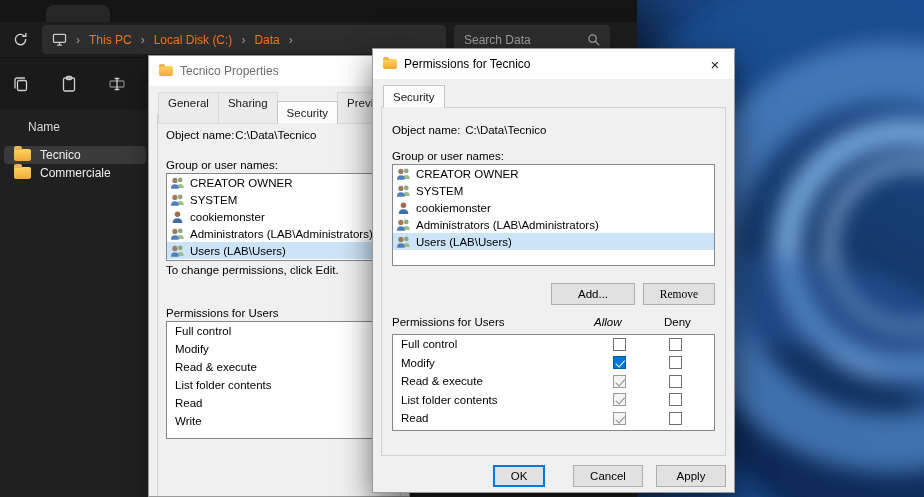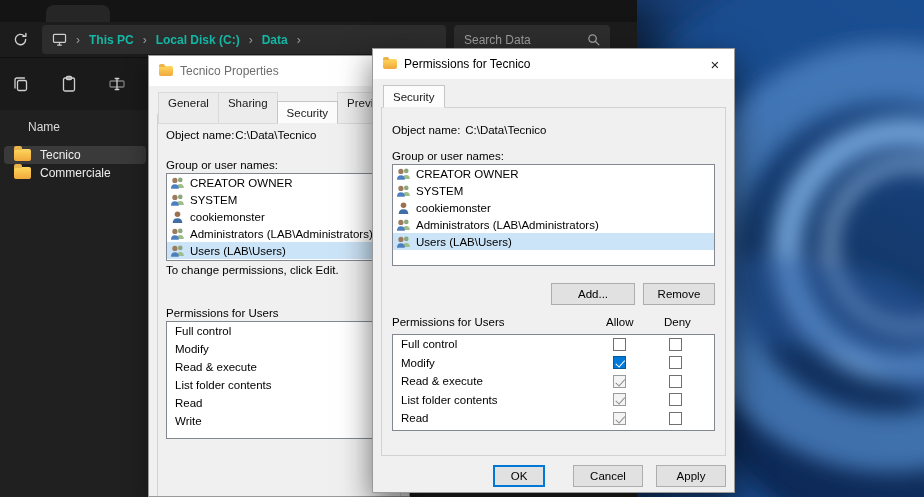--- a/index.html
+++ b/index.html
@@ -19,21 +19,21 @@
   .ex-top { position:absolute; left:0; top:0; right:0; height:22px; background:#141414; }
   .tab-hint { position:absolute; left:46px; top:5px; width:64px; height:17px;
     background:#262626; border-radius:8px 8px 0 0; }
   .ex-addr { position:absolute; left:0; top:22px; right:0; height:36px; background:#1c1c1c;
     display:flex; align-items:center; border-bottom:1px solid #101010; }
   .icon-btn { display:flex; align-items:center; justify-content:center; }
   .refresh-btn { width:28px; height:28px; margin-left:6px; }
   .crumb-box { height:29px; margin-left:8px; width:404px; background:#2d2d2d; border-radius:4px;
     display:flex; align-items:center; padding:0 10px; gap:9px; font-size:12px; color:#ececec; }
   .chev { color:#9d9d9d; font-size:12px; }
-  .crumb { color:#14b8a6; white-space:nowrap;font-weight:bold; }
+  .crumb { color:#f97316; white-space:nowrap; }
   .search-box { height:29px; margin-left:8px; width:156px; background:#2d2d2d; border-radius:4px;
     display:flex; align-items:center; justify-content:space-between; padding:0 10px;
     font-size:12px; color:#9f9f9f; }
   .ex-cmd { position:absolute; left:0; top:58px; right:0; height:52px; background:#1a1a1a;
     display:flex; align-items:center; gap:14px; padding-left:4px; }
   .cmd-btn { width:34px; height:34px; border-radius:4px; }
   .ex-list { position:absolute; left:0; top:110px; right:0; bottom:0; background:#202020; }
   .list-header { color:#d9d9d9; font-size:12px; padding:10px 0 12px 28px; }
   .file-row { display:flex; align-items:center; gap:9px; height:18px; margin:0 4px; padding-left:10px;
     border-radius:4px; color:#ededed; font-size:12px; width:142px; }
@@ -79,21 +79,21 @@
 
   .plain-row { height:18px; line-height:18px; padding-left:8px; white-space:nowrap; }
 
   .hint { position:absolute; left:8px; white-space:normal; line-height:1.3; }
 
   .win-btn { position:absolute; height:22px; background:#e1e1e1; border:1px solid #adadad;
     font-size:11.5px; font-family:"Liberation Sans", sans-serif; color:#000; text-align:center; }
   .win-btn.default { border:2px solid var(--accent, #0078d7); }
 
   .perm-header { position:absolute; left:0; right:0; }
-  .ph-allow { position:absolute; left:224px; }
+  .ph-allow { position:absolute; left:212px;font-style:italic; }
   .ph-deny { position:absolute; left:282px; }
 
   .perm-row { position:relative; height:18.5px; line-height:18.5px; padding-left:8px;
     white-space:nowrap; }
   .cb { position:absolute; top:2.5px; width:13px; height:13px; background:#fff;
     border:1px solid #707070; }
   .cb.allow { left:220px; }
   .cb.deny { left:276px; }
   .cb.checked { background: var(--accent, #0078d7); border-color:#005a9e; }
   .cb.checked::after { content:''; position:absolute; left:4px; top:1px; width:3.5px; height:7.5px;
@@ -324,21 +324,21 @@
         </div>
         <div class="lb-row selected">
           <svg width="15" height="13" viewBox="0 0 16 14">
               <use href="#sym-group"></use>
             </svg>
           <span>Users (LAB\Users)</span>
         </div>
       </div>
 
       <button class="win-btn" style="top:175px; right:90px; width:84px;">Add...</button>
-      <button class="win-btn" style="top:175px; right:10px; width:72px;">Remove</button>
+      <button class="win-btn" style="top:175px; right:10px; width:72px;font-family:Liberation Serif, serif;">Remove</button>
 
       <div class="perm-header" style="top:208px;">
         <span class="sec-label" style="left:10px; top:0;">Permissions for Users</span>
         <span class="ph-allow">Allow</span>
         <span class="ph-deny">Deny</span>
       </div>
 
       <div class="listbox" style="top:226px; left:10px; right:10px; height:97px;">
         <div class="perm-row">
           <span>Full control</span>

